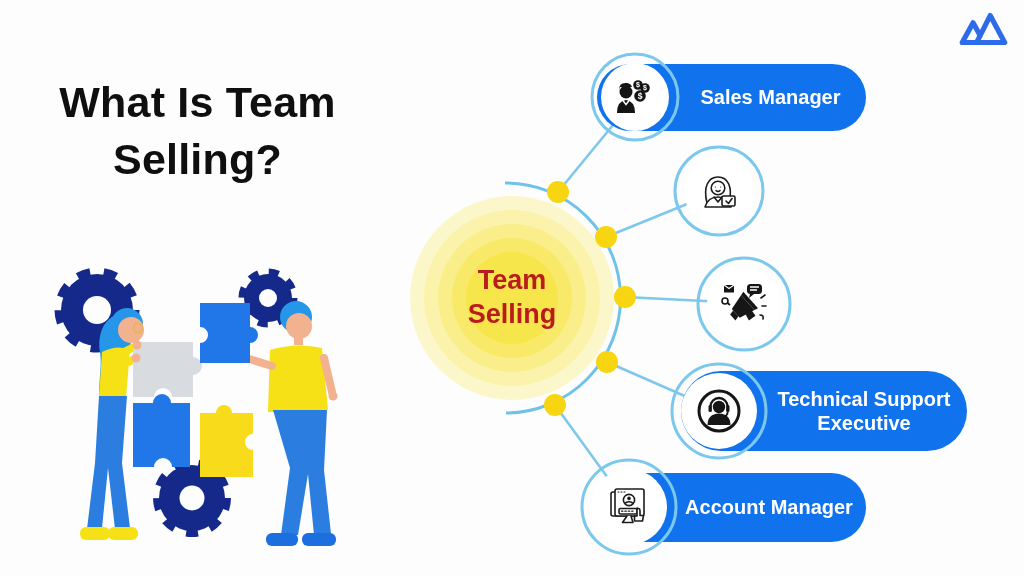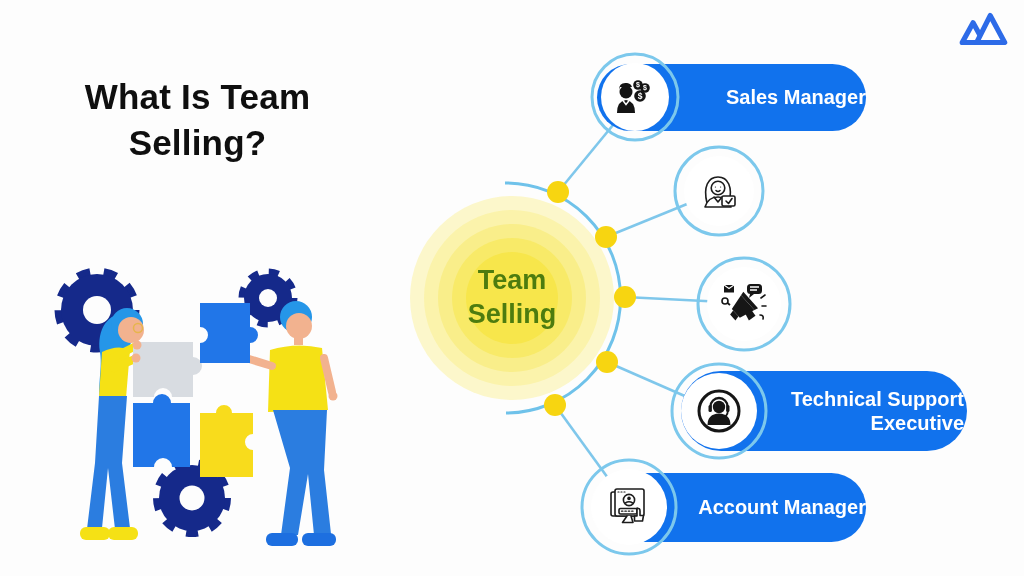--- a/index.html
+++ b/index.html
@@ -5,45 +5,45 @@
   html,body{margin:0;padding:0;}
   body{font-family:"Liberation Sans", sans-serif; background:#e8e8e8;}
   .canvas{
     position:relative; width:1024px; height:576px; overflow:hidden;
     background:#fdfdfd; margin:0 auto;
   }
   .layer{position:absolute; left:0; top:0;}
   
   .heading{
     position:absolute; left:55px; top:74px; width:285px;
-    text-align:center; font-size:35px; line-height:1.32; font-weight:700;
+    text-align:center; font-size:43px; line-height:1.32; font-weight:700;
     color:#0f0f0f; letter-spacing:.2px;
   }
   
   .pill{
     position:absolute; background:#1172ed; color:#fff;
     display:flex; align-items:center; box-sizing:border-box;
   }
   .pill .lbl{
-    flex:1; text-align:right; font-weight:700; font-size:20px; line-height:1.22;
+    flex:1; text-align:center; font-weight:700; font-size:20px; line-height:1.22;
     color:#fff;
   }
   .pill1{left:597px; top:64px;  width:269px; height:67px; border-radius:34px; padding-left:78px;}
   .pill2{left:681px; top:158px; width:270px; height:66px; border-radius:33px; padding-left:78px;}
   .pill3{left:706px; top:264px; width:281px; height:80px; border-radius:40px; padding-left:80px;}
   .pill4{left:681px; top:371px; width:286px; height:80px; border-radius:40px; padding-left:80px;}
   .pill5{left:594px; top:473px; width:272px; height:69px; border-radius:35px; padding-left:78px;}
   .pill3 .lbl{max-width:132px; margin:0 auto;}
   .pill4 .lbl{max-width:200px; margin:0 auto;}
   .pill1 .lbl,.pill2 .lbl,.pill5 .lbl{white-space:nowrap;}
   
   .center-label{
     position:absolute; left:452px; top:263px; width:120px; height:70px;
     display:flex; align-items:center; justify-content:center; text-align:center;
-    font-size:27px; line-height:1.25; font-weight:600; color:#4d7c0f;
+    font-size:27px; line-height:1.25; font-weight:600; color:#b91c1c;
   }
   
   .logo{position:absolute; left:956px; top:6px; width:58px; height:46px;}
 </style>
 </head>
 <body>
 
 <div class="canvas">
 
   <svg class="layer" width="1024" height="576" aria-hidden="true">

